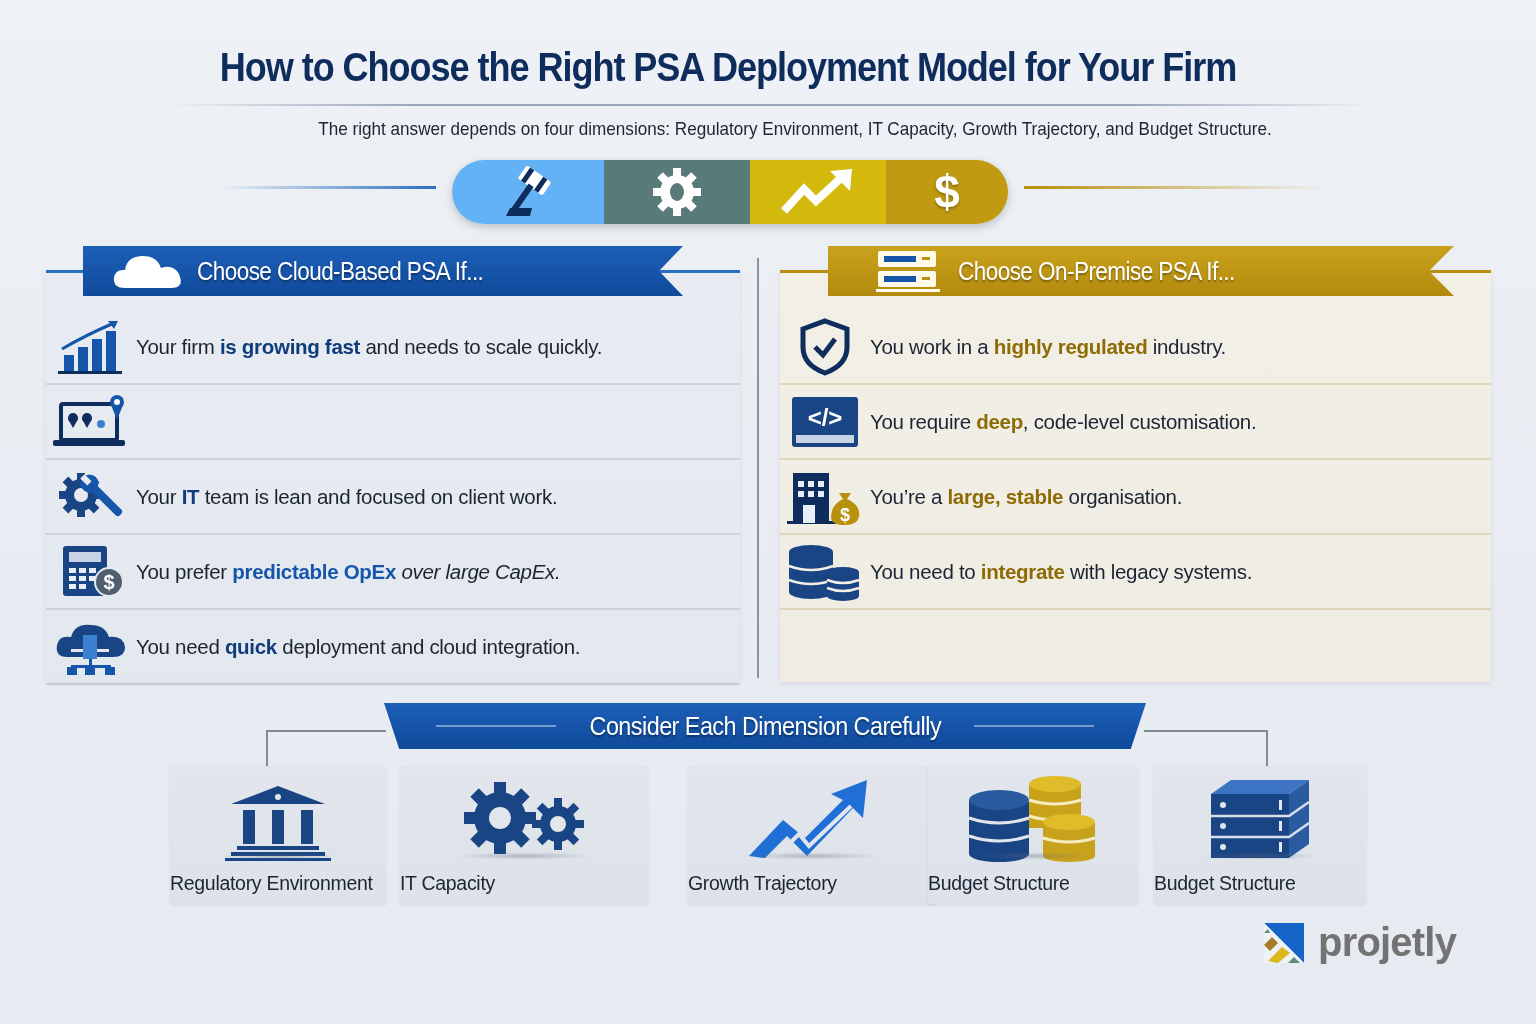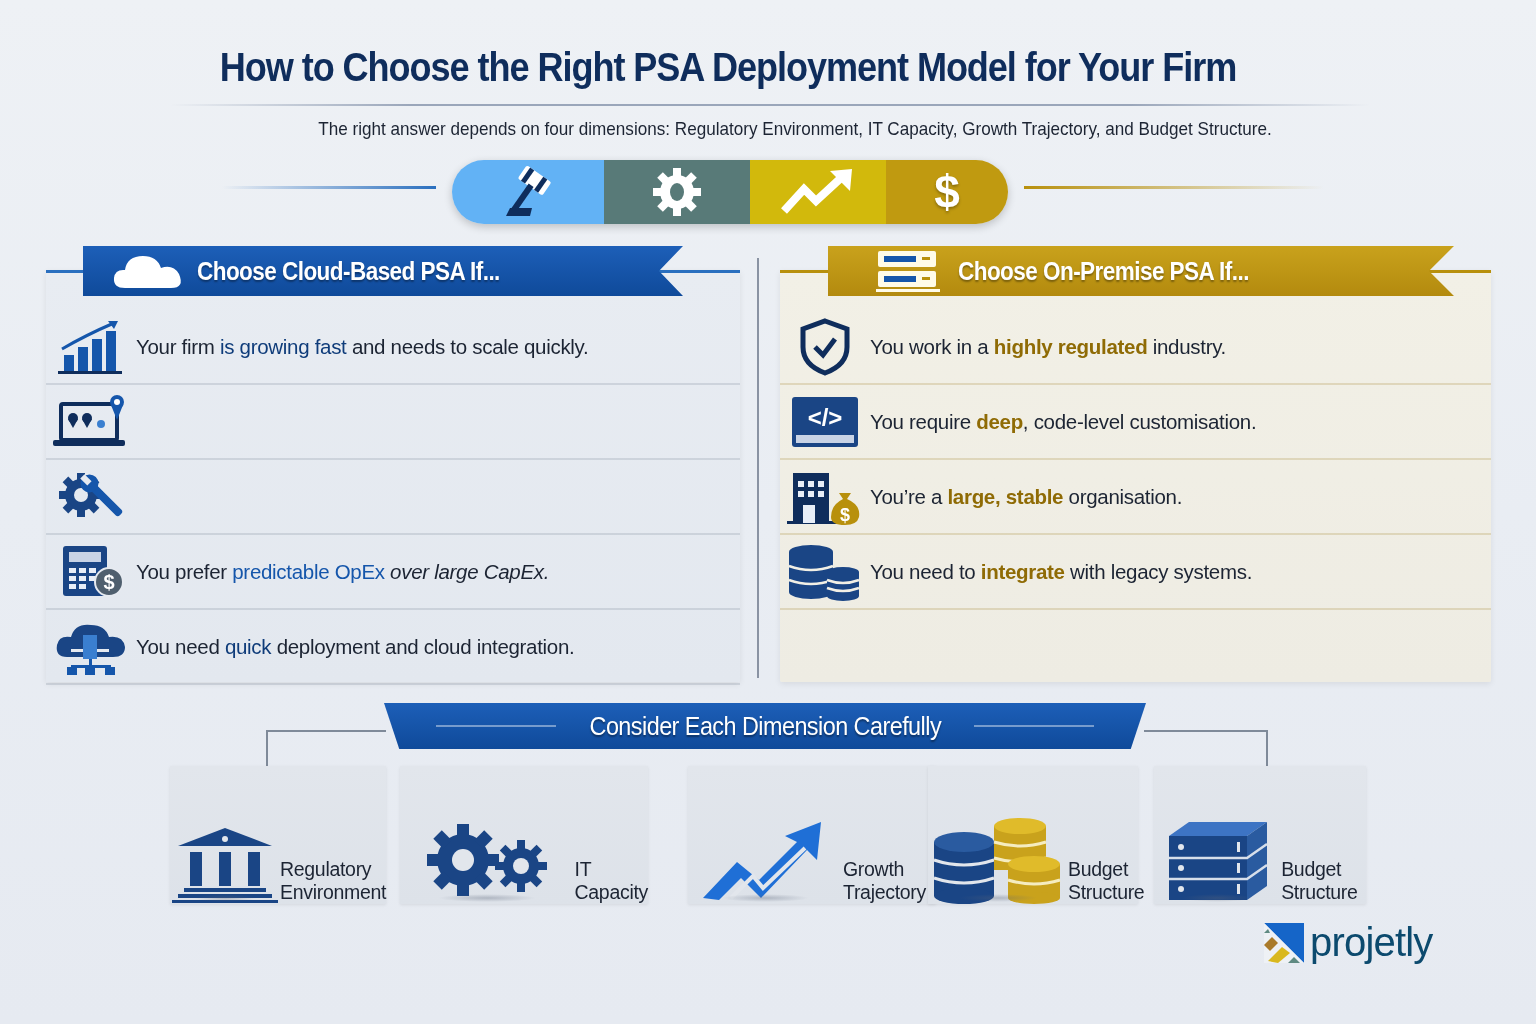--- a/index.html
+++ b/index.html
@@ -14,44 +14,44 @@
 #bar-line-r{left:1024px;top:186px;width:300px;height:3px;background:linear-gradient(90deg,#b8900c,rgba(184,144,12,0))}
 #icon-bar{left:452px;top:160px;width:556px;height:64px;border-radius:32px;overflow:hidden;display:flex;box-shadow:0 3px 8px rgba(0,0,0,.2)}
 .seg{display:flex;align-items:center;justify-content:center;height:100%}
 
 .panel{top:270px;height:412px;border-radius:2px}
 #panel-cloud{left:46px;width:694px;background:linear-gradient(180deg,#e8ecf2,#e3e8ef);box-shadow:0 2px 6px rgba(0,0,0,.08)}
 #panel-prem{left:780px;width:711px;background:linear-gradient(180deg,#f2f0e6,#eeece3);box-shadow:0 2px 6px rgba(0,0,0,.08)}
 #panel-cloud::before{content:"";position:absolute;left:0;top:0;width:100%;height:3px;background:#2a6fbf}
 #panel-prem::before{content:"";position:absolute;left:0;top:0;width:100%;height:3px;background:#b8900c}
 #divider{left:757px;top:258px;width:2px;height:420px;background:#8a93a3}
-.ribbon{top:246px;height:50px;display:flex;align-items:center;color:#fff;font-weight:bold;font-size:25px;letter-spacing:-.6px;box-shadow:0 3px 6px rgba(0,0,0,.25)}
+.ribbon{top:246px;height:50px;display:flex;align-items:center;color:#fff;font-weight:normal;font-size:25px;letter-spacing:-.6px;box-shadow:0 3px 6px rgba(0,0,0,.25)}
 #ribbon-cloud{left:83px;width:600px;background:linear-gradient(180deg,#1d5fb8,#0f4a9a);clip-path:polygon(0 0,100% 0,96% 50%,100% 100%,0 100%)}
 #ribbon-prem{left:828px;width:626px;background:linear-gradient(180deg,#c9a21c,#b38a0e);clip-path:polygon(0 0,100% 0,96% 50%,100% 100%,0 100%)}
 .ribbon .rtext{text-shadow:0 2px 2px rgba(0,0,0,.35);transform:scaleX(.9);transform-origin:0 50%}
 .rows{position:absolute;left:0;top:40px;width:100%}
 .row{height:75px;display:flex;align-items:center;border-bottom:2px solid rgba(140,150,165,.28);position:relative}
 #panel-prem .row{border-bottom-color:rgba(190,170,110,.35)}
 .row .ico{width:90px;display:flex;align-items:center;justify-content:center;flex:none}
 .row .txt{font-size:20.5px;color:#1c2433;letter-spacing:-.3px;white-space:nowrap}
-.hl-b{color:#0f3c7a;font-weight:normal}
+.hl-b{color:#0f3c7a;font-weight:bold}
 .hl-g{color:#8f6b05;font-weight:bold}
 .it{font-style:italic}
 
 #dim-ribbon{left:384px;top:703px;width:762px;height:46px;background:linear-gradient(180deg,#1d5fb8,#0f4a9a);clip-path:polygon(0 0,100% 0,98% 100%,2% 100%,0 0);box-shadow:0 3px 6px rgba(0,0,0,.25);display:flex;align-items:center;justify-content:center;color:#fff;font-weight:normal;font-size:26px;letter-spacing:-.6px}
 #dim-ribbon .rtext{text-shadow:0 2px 2px rgba(0,0,0,.4);transform:scaleX(.9);padding:0 14px;position:relative}
 #dim-ribbon .dash{width:120px;height:2px;background:rgba(200,215,235,.55)}
 #conn-l{left:266px;top:730px;width:120px;height:36px;border-left:2px solid #7f8a99;border-top:2px solid #7f8a99}
 #conn-r{left:1144px;top:730px;width:124px;height:36px;border-right:2px solid #7f8a99;border-top:2px solid #7f8a99}
-.card{top:766px;height:138px;background:linear-gradient(180deg,#e2e6ec,#dde2e9);display:flex;flex-direction:row;align-items:flex-end;box-shadow:0 1px 3px rgba(0,0,0,.08)}
+.card{top:766px;height:138px;background:linear-gradient(180deg,#e2e6ec,#dde2e9);display:flex;flex-direction:column;align-items:flex-start;box-shadow:0 1px 3px rgba(0,0,0,.08)}
 .card .cico{height:96px;display:flex;align-items:flex-end;justify-content:center;position:relative;width:100%}
 .card .cico::after{content:"";position:absolute;bottom:2px;left:22%;width:56%;height:8px;border-radius:50%;background:radial-gradient(ellipse,rgba(90,100,120,.35),rgba(90,100,120,0) 70%)}
 .card .clabel{margin-top:10px;font-size:19.5px;color:#1c2433;letter-spacing:-.3px}
 #logo{left:1262px;top:920px;display:flex;align-items:center}
-#logo-text{font-size:40px;font-weight:normal;color:#0c4a6e;letter-spacing:-.8px;margin-left:4px}
+#logo-text{font-size:40px;font-weight:bold;color:#737373;letter-spacing:-.8px;margin-left:12px}
 </style>
 </head>
 <body>
 
 <div id="title" class="abs">How to Choose the Right PSA Deployment Model for Your Firm</div>
 <div id="title-rule" class="abs"></div>
 <div id="subtitle" class="abs">The right answer depends on four dimensions: Regulatory Environment, IT Capacity, Growth Trajectory, and Budget Structure.</div>
 
 <div id="bar-line-l" class="abs"></div>
 <div id="bar-line-r" class="abs"></div>
@@ -141,20 +141,21 @@
               <rect x="40" y="24" width="8" height="8" transform="rotate(45 26 28)"></rect>
             </g>
             <circle cx="26" cy="28" r="7" fill="#e6eaf0"></circle>
             <g transform="rotate(-45 50 32)">
               <rect x="46" y="10" width="8" height="44" rx="3" fill="#1556ab"></rect>
               <circle cx="50" cy="10" r="9" fill="#1556ab"></circle>
               <rect x="47" y="0" width="6" height="10" fill="#e6eaf0"></rect>
             </g>
           </svg>
       </div>
+      <div class="txt"><span>Your </span><span class="hl-b">IT</span><span> team is lean and focused on client work.</span></div>
     </div>
     <div class="row">
       <div class="ico">
         <svg width="76" height="60" viewBox="0 0 76 60">
             <rect x="10" y="4" width="44" height="50" rx="3" fill="#1a4585"></rect>
             <rect x="16" y="10" width="32" height="10" fill="#c8d3e6"></rect>
             <g fill="#e8eef8">
               <rect x="16" y="26" width="7" height="5"></rect>
               <rect x="26" y="26" width="7" height="5"></rect>
               <rect x="36" y="26" width="7" height="5"></rect>

